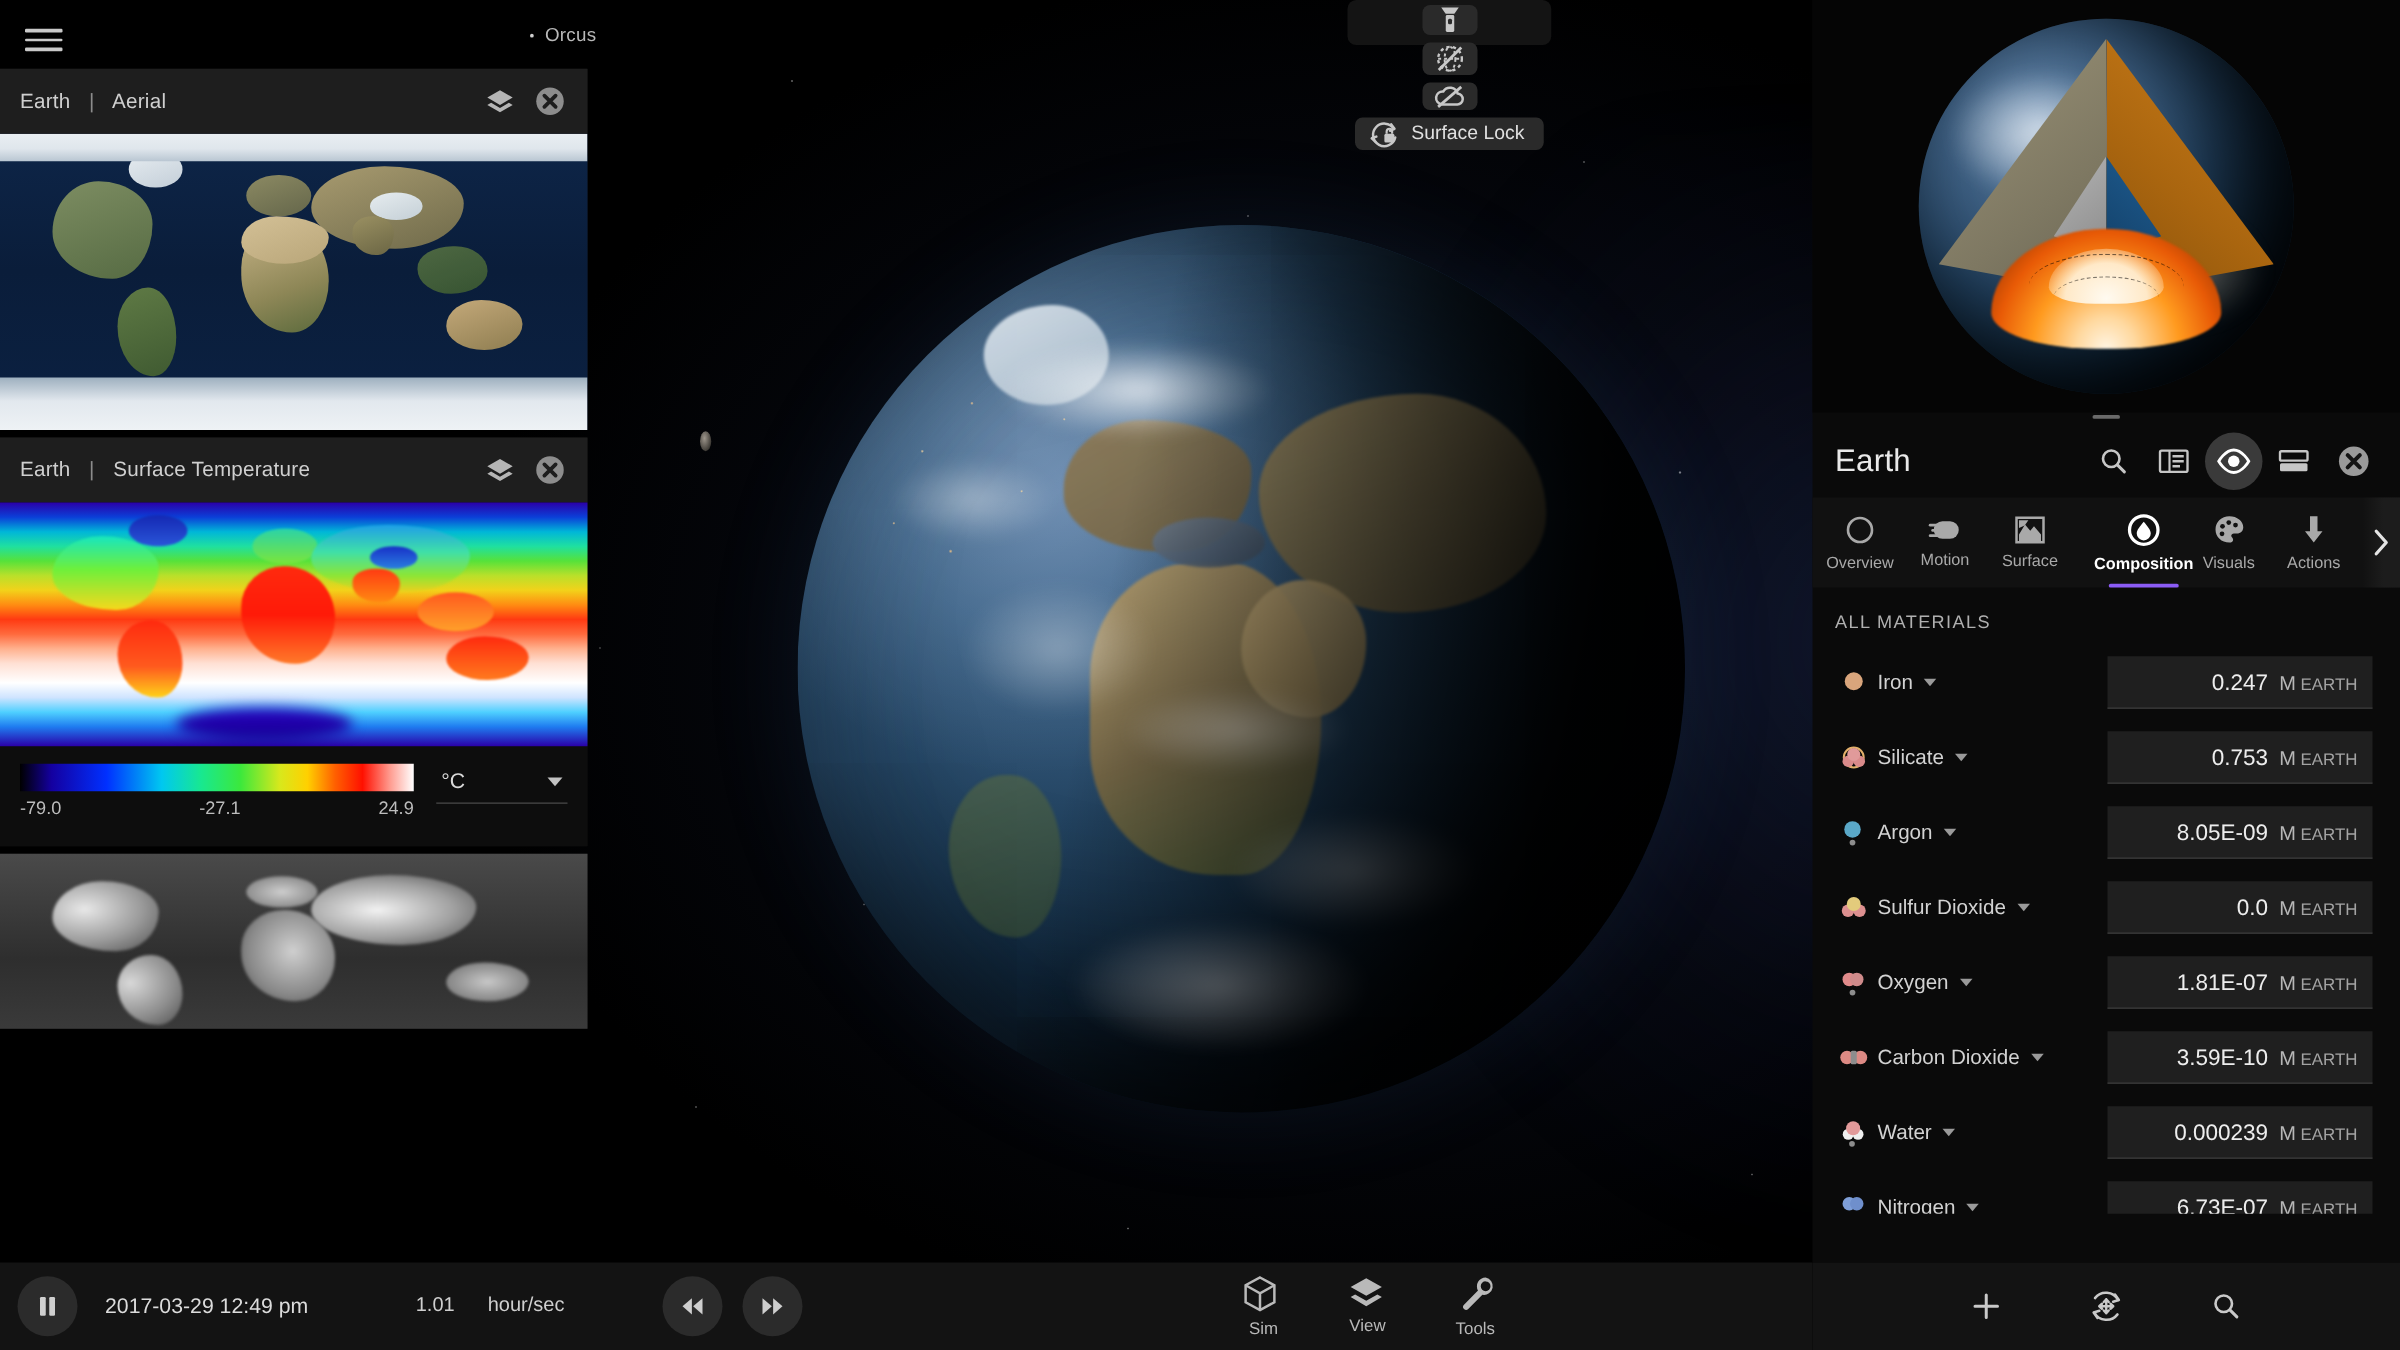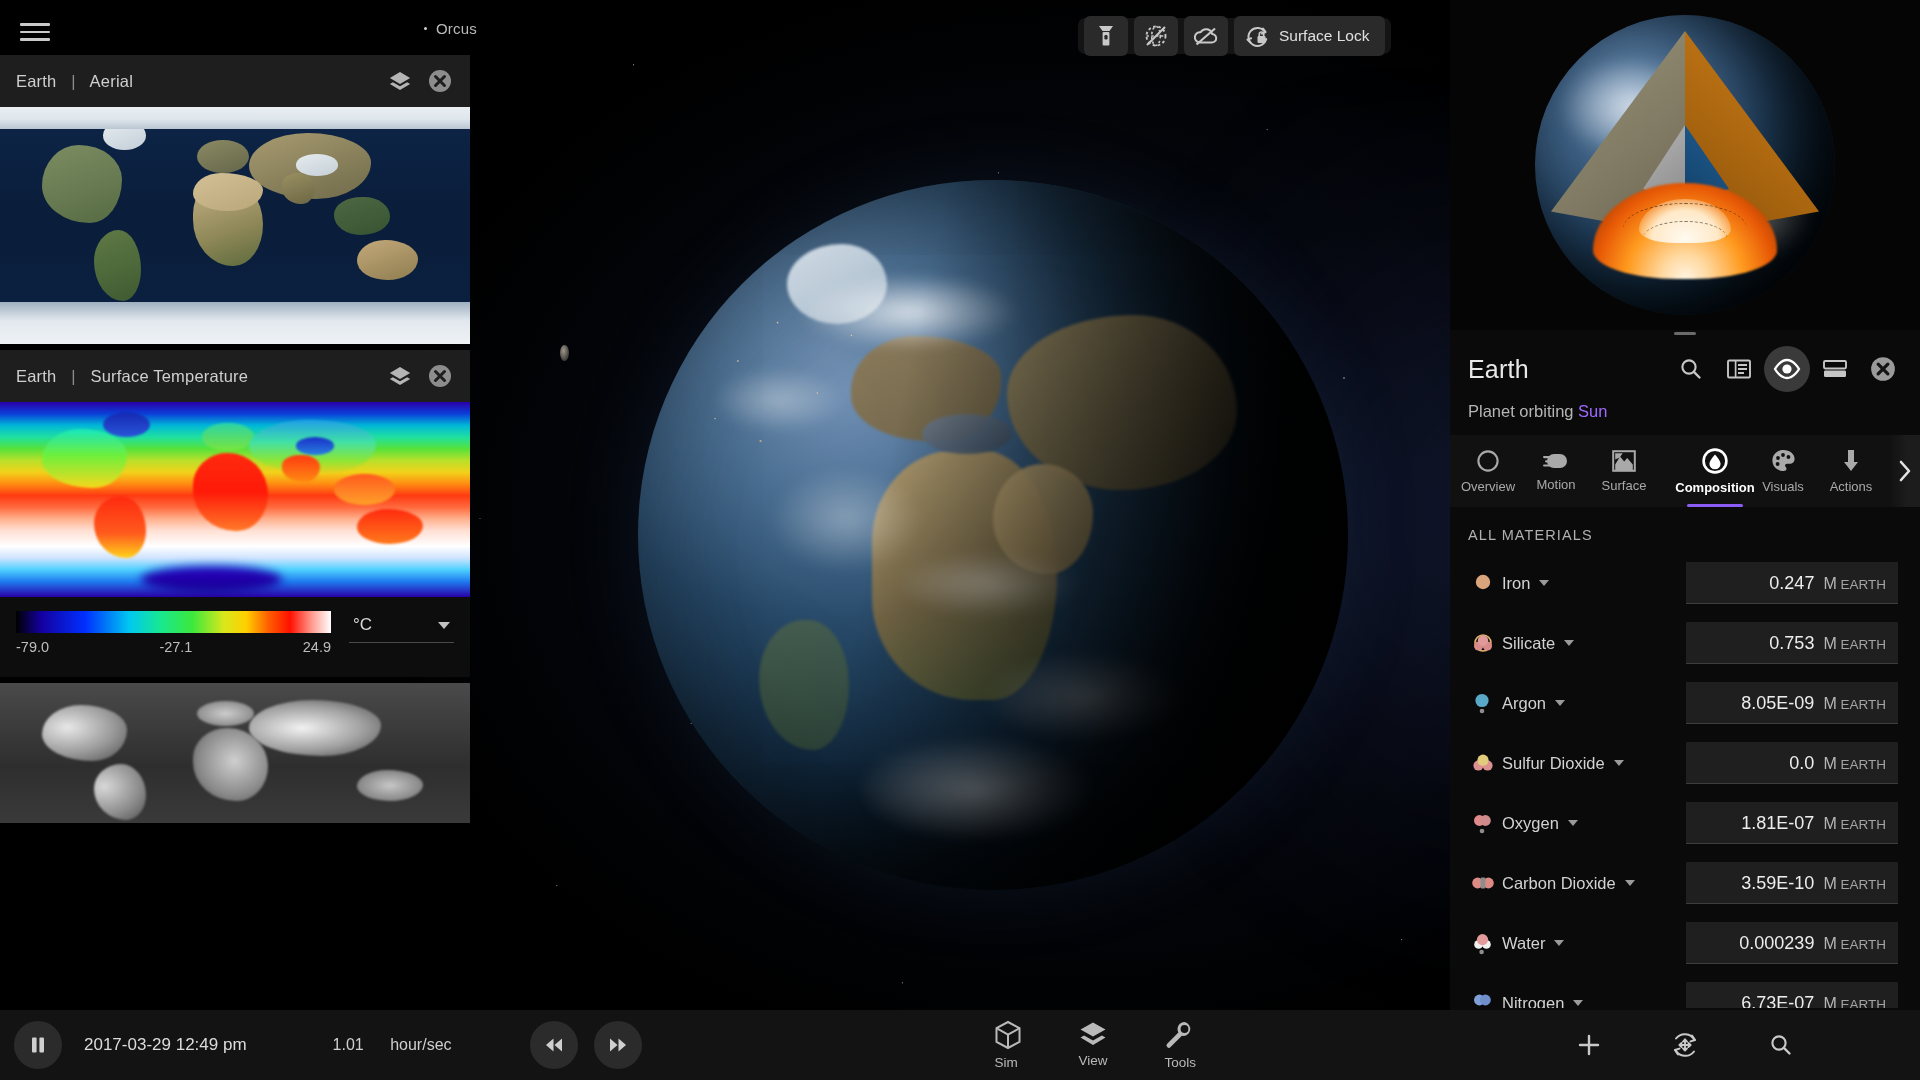--- a/index.html
+++ b/index.html
@@ -80,23 +80,23 @@
   .orcus-label { position:absolute; left:424px; top:20px; display:flex; align-items:center; gap:9px;
     font-size:15px; color:#b9b9b9; letter-spacing:.2px; }
   .orcus-dot { width:3px; height:3px; border-radius:50%; background:#cfcfcf; display:block; }
 
   
   .hamburger { position:absolute; left:16px; top:16px; width:38px; height:32px;
     display:flex; flex-direction:column; justify-content:center; gap:5px; padding:0 4px; cursor:pointer; }
   .hamburger i { display:block; height:2.6px; background:#c9c9c9; border-radius:1px; }
 
   
-  .top-toolbar { position:absolute; left:1078px; top:18px; height:36px;
+  .top-toolbar { position:absolute; left:1078px; top:0; height:36px;
     background:rgba(22,22,22,.92); border-radius:7px; display:flex; align-items:center;
-    padding:4px 6px; gap:6px; }
+    padding:4px 6px; gap:6px;flex-direction:column; }
   .tb-btn { height:40px; min-width:44px; border-radius:6px; background:#2a2a2a;
     display:flex; align-items:center; justify-content:center; cursor:pointer; color:#c8c8c8; }
   .tb-btn.labeled { padding:0 16px 0 10px; gap:9px; }
   .tb-btn .lbl { font-size:15.5px; color:#e0e0e0; }
   .layers-top { position:absolute; right:14px; top:10px; width:34px; height:30px;
     display:flex; align-items:center; justify-content:center; cursor:pointer; }
 
   
   .left-stack { position:absolute; left:0; top:55px; width:470px; }
   .map-panel { width:470px; background:#0d0d0d; margin-bottom:6px; }
@@ -249,21 +249,21 @@
   .rt-bottom { position:absolute; right:0; bottom:0; width:470px; height:70px;
     background:#131313; display:flex; align-items:center; justify-content:center; gap:48px; }
   .circ-btn { width:48px; height:48px; border-radius:50%; background:#2b2b2b;
     display:flex; align-items:center; justify-content:center; cursor:pointer; color:#cfcfcf; }
   .circ-flat { width:48px; height:48px; border-radius:50%; display:flex; align-items:center;
     justify-content:center; cursor:pointer; color:#c9c9c9; }
   .sim-time { font-size:17px; color:#dcdcdc; margin-left:22px; }
   .sim-rate { font-size:16px; color:#cfcfcf; margin-left:86px; }
   .sim-rate .unit { color:#cfcfcf; margin-left:22px; }
   .tt-group { display:flex; gap:56px; margin-left:auto; margin-right:240px; }
-  .tt-btn { display:flex; flex-direction:column; align-items:flex-start; gap:5px; cursor:pointer; color:#b9b9b9; }
+  .tt-btn { display:flex; flex-direction:column; align-items:flex-end; gap:5px; cursor:pointer; color:#b9b9b9; }
   .tt-btn span { font-size:13.5px; }
   svg { display:block; }
 </style>
 </head>
 <body>
 
 <div id="app">
 
   <div class="viewport">
     <div class="nebula"></div>
@@ -505,23 +505,20 @@
       </div>
 
       <div class="rp-ico">
         <svg width="28" height="28" viewBox="0 0 26 26">
           <circle cx="13" cy="13" r="11" fill="#9a9a9a"></circle>
           <path d="M8.5 8.5 17.5 17.5M17.5 8.5 8.5 17.5" stroke="#141414" stroke-width="3" stroke-linecap="round"></path>
         </svg>
       </div>
     </div>
 
-    <div class="rp-sub">
-      <span>Planet orbiting </span><span class="orbit-link">Sun</span>
-    </div>
 
     <div class="tabs">
 
       <div class="tab">
         <svg width="26" height="26" viewBox="0 0 26 26">
           <circle cx="13" cy="13" r="9.6" fill="none" stroke="currentColor" stroke-width="2.1"></circle>
         </svg>
         <span class="tlabel">Overview</span>
       </div>
 

